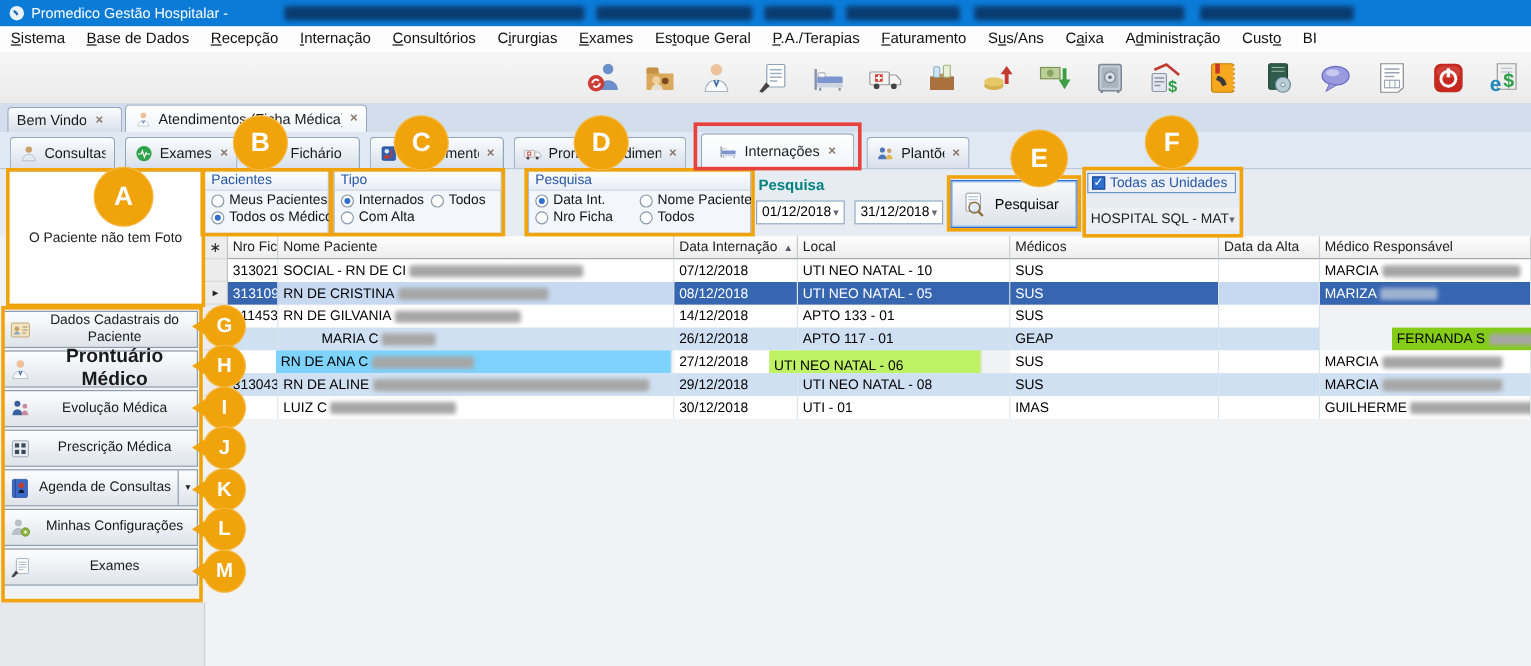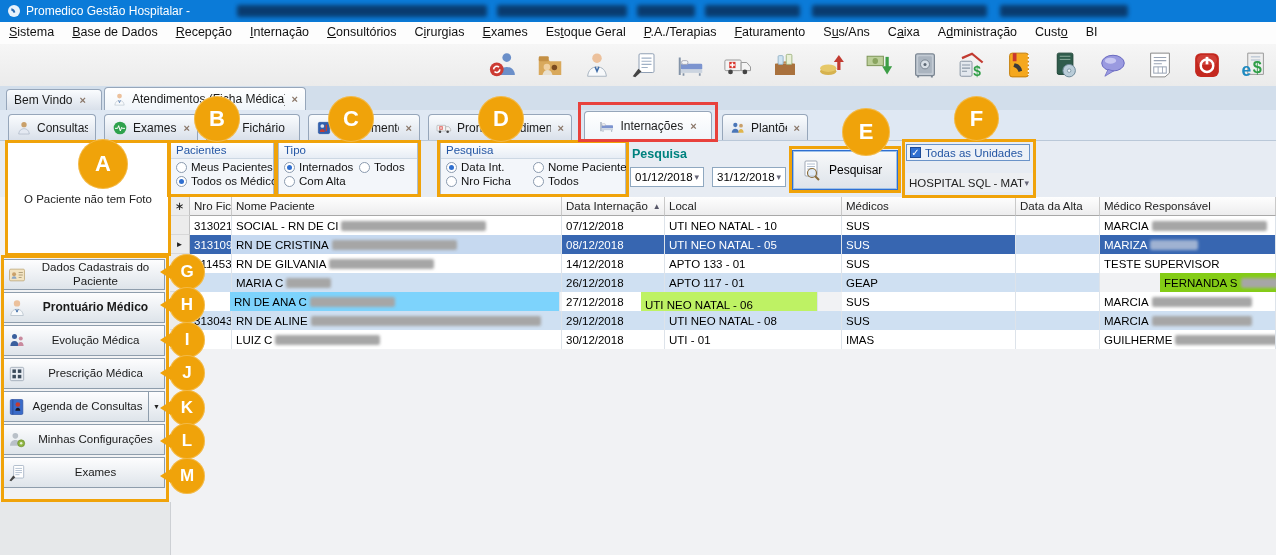--- a/index.html
+++ b/index.html
@@ -462,21 +462,21 @@
       <div class="lbl">Dados Cadastrais do Paciente</div>
     </div>
     <div class="side-btn" style="top: 292px;">
       <span class="icon">
         <svg viewBox="0 0 24 24" width="20" height="20">
           <circle cx="12" cy="6.5" r="3.8" fill="#ecc19c"></circle>
           <path d="M4.5 21c.5-5 3.5-7.5 7.5-7.5s7 2.5 7.5 7.5z" fill="#f7f9fb" stroke="#aab6c2" stroke-width=".8"></path>
           <path d="M10.5 13.5L12 17l1.5-3.5" fill="none" stroke="#3f6ca8" stroke-width="1.2"></path>
         </svg>
       </span>
-      <div class="lbl" style="font-weight: bold; font-size: 12px;">Prontuário Médico</div>
+      <div class="lbl" style="font-weight: bold; font-size: 16px;">Prontuário Médico</div>
     </div>
     <div class="side-btn" style="top: 325px;">
       <span class="icon">
         <svg viewBox="0 0 24 24" width="20" height="20">
           <circle cx="9" cy="6.5" r="3" fill="#3a5f9e"></circle>
           <path d="M4 18c.3-4 2-6 5-6s4.7 2 5 6z" fill="#3a5f9e"></path>
           <circle cx="16.5" cy="9" r="2.4" fill="#c98a9e"></circle>
           <path d="M13 18c.3-3 1.5-4.8 3.5-4.8s3.2 1.8 3.5 4.8z" fill="#c98a9e"></path>
         </svg>
       </span>
@@ -590,27 +590,24 @@
     <div class="td" style="left: 562px; top: 254px; width: 103px; background: rgb(255, 255, 255);">
       <div style="display: inline;">14/12/2018</div>
     </div>
     <div class="td" style="left: 665px; top: 254px; width: 177px; background: rgb(255, 255, 255);">
       <div style="display: inline;">APTO 133 - 01</div>
     </div>
     <div class="td" style="left: 842px; top: 254px; width: 174px; background: rgb(255, 255, 255);">
       <div style="display: inline;">SUS</div>
     </div>
     <div class="td" style="left: 1016px; top: 254px; width: 84px; background: rgb(255, 255, 255);"></div>
-    <div class="td" style="left: 1100px; top: 254px; width: 176px; background: rgb(255, 255, 255);">
-      <div style="display: inline;">TESTE SUPERVISOR</div>
-    </div>
     <div class="td ind" style="left: 170px; top: 273px; width: 20px; font-size: 8px;"></div>
     <div class="td" style="left: 190px; top: 273px; width: 42px; background: rgb(207, 224, 242);"></div>
     <div class="td" style="left: 232px; top: 273px; width: 330px; background: rgb(207, 224, 242);">
-      <div style="display: inline;">MARIA C</div>
+      <div style="display: inline; margin-left: 32px;">MARIA C</div>
       <div class="redact" style="width: 45px;"></div>
     </div>
     <div class="td" style="left: 562px; top: 273px; width: 103px; background: rgb(207, 224, 242);">
       <div style="display: inline;">26/12/2018</div>
     </div>
     <div class="td" style="left: 665px; top: 273px; width: 177px; background: rgb(207, 224, 242);">
       <div style="display: inline;">APTO 117 - 01</div>
     </div>
     <div class="td" style="left: 842px; top: 273px; width: 174px; background: rgb(207, 224, 242);">
       <div style="display: inline;">GEAP</div>

